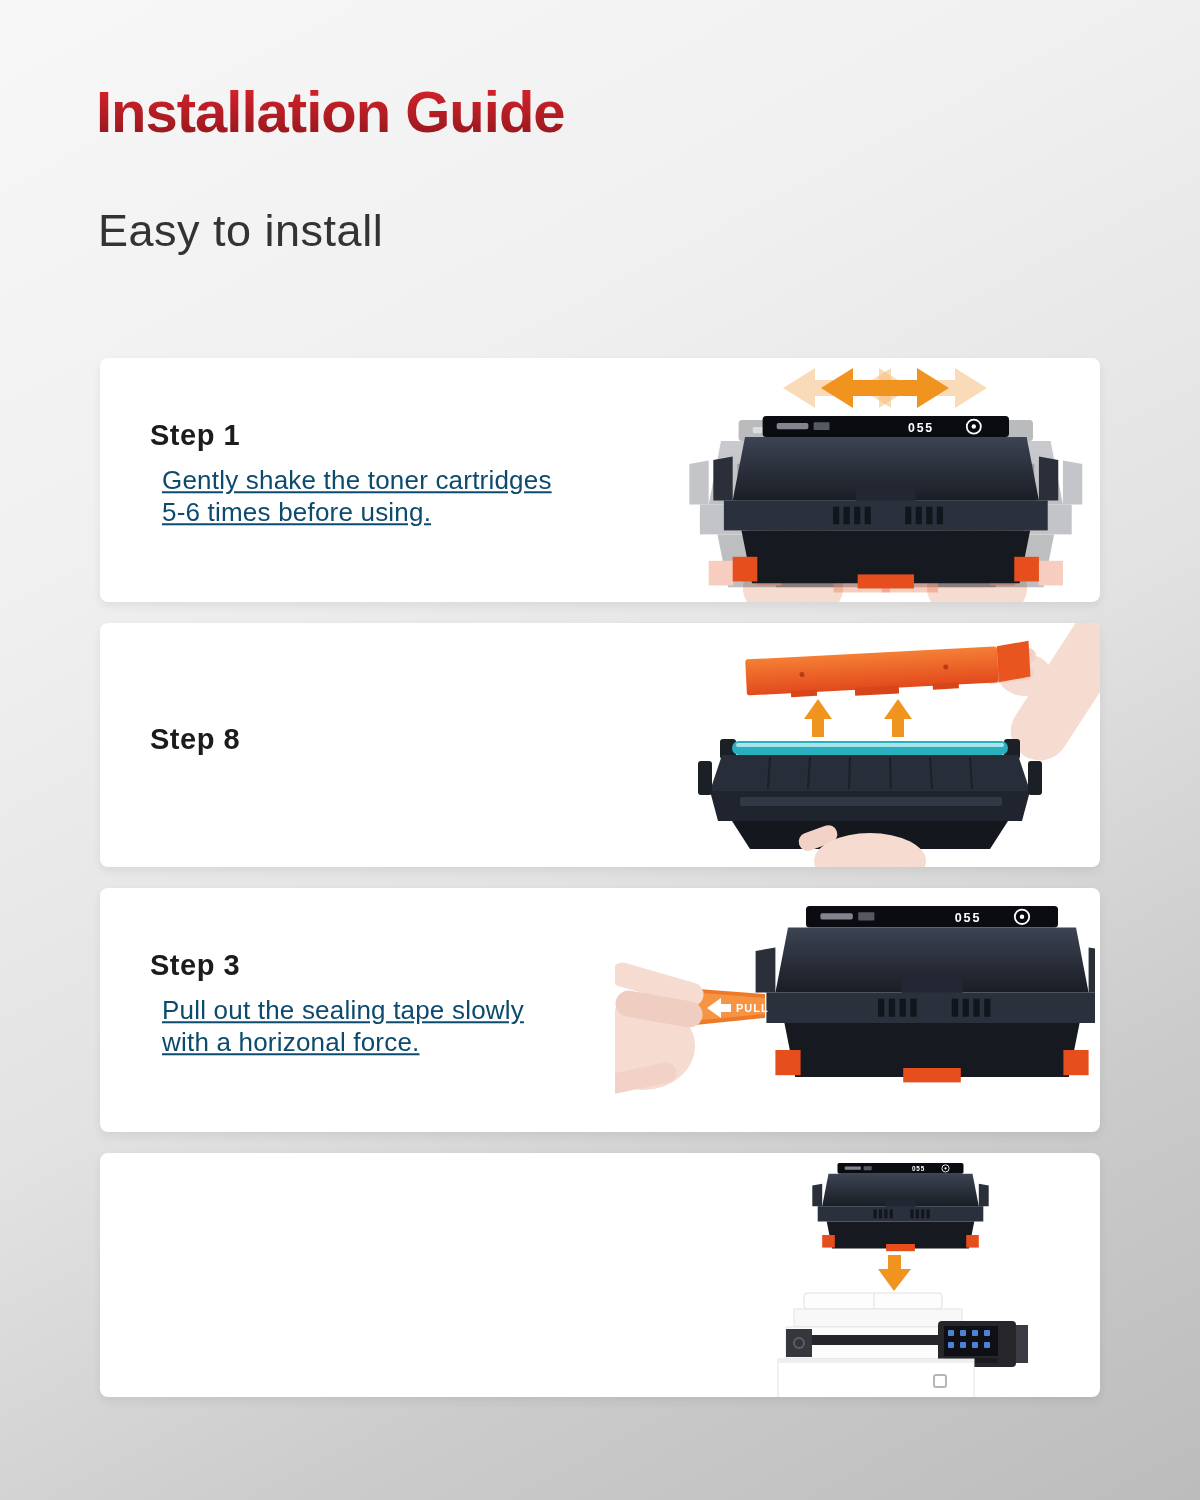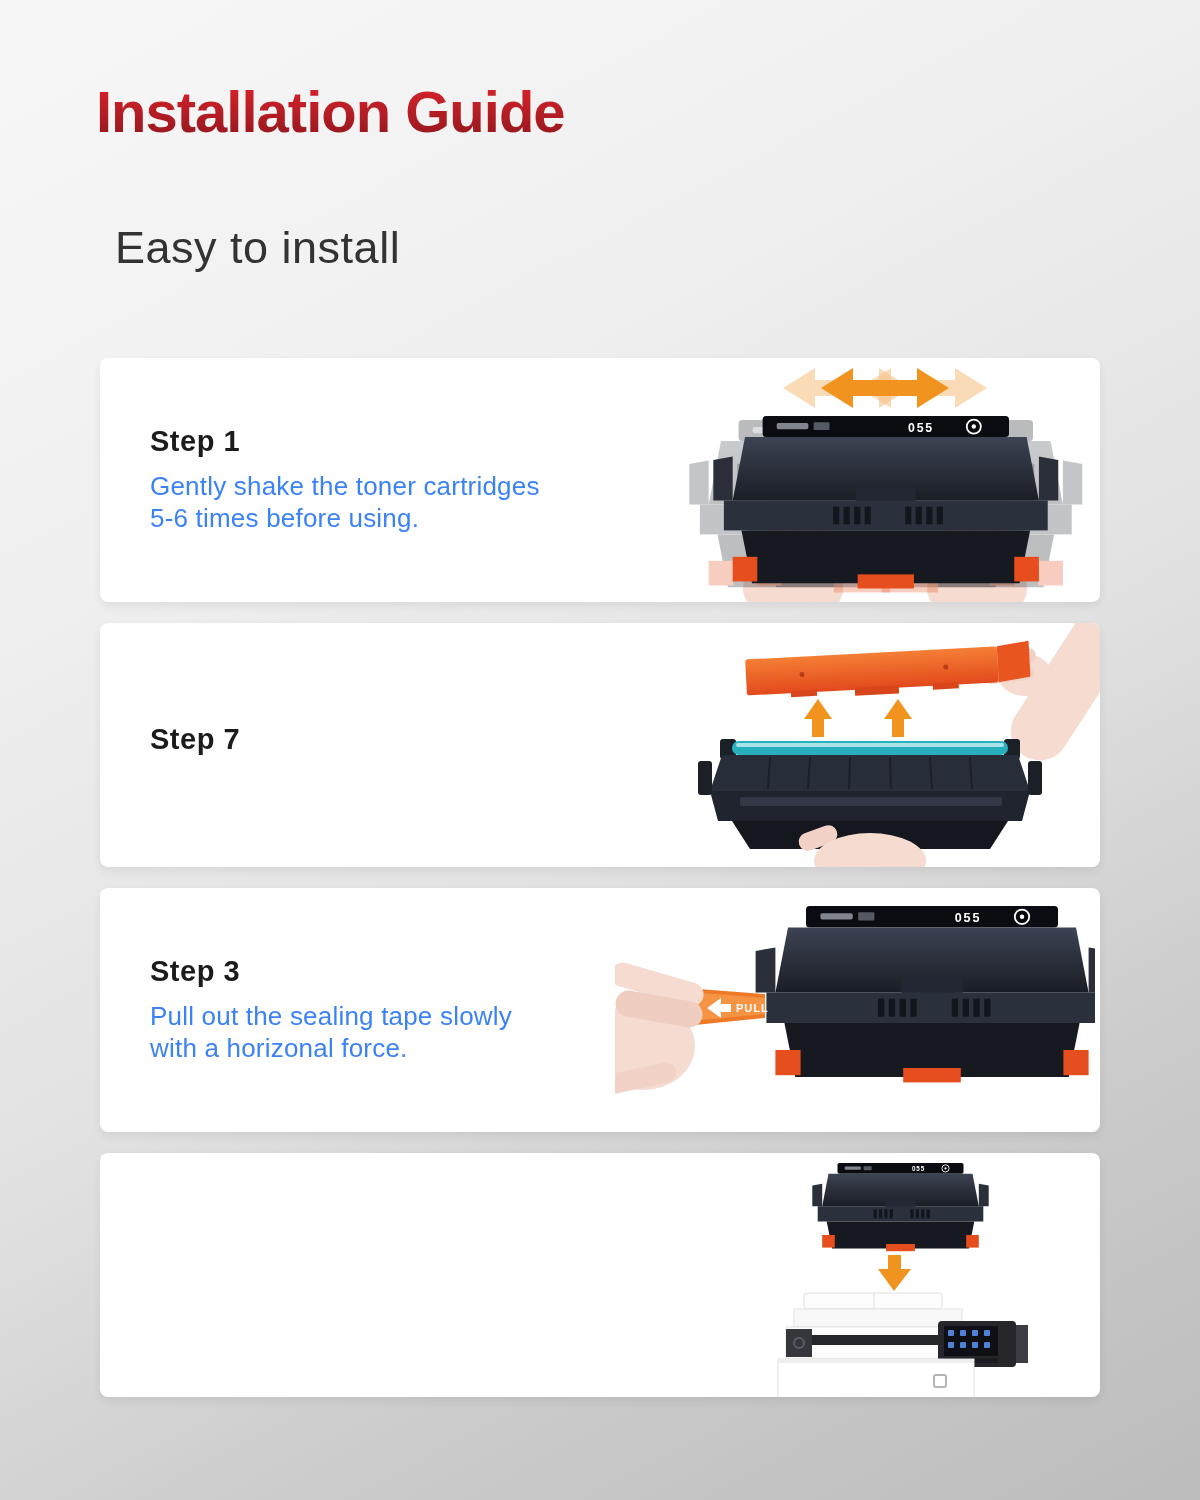--- a/index.html
+++ b/index.html
@@ -8,41 +8,41 @@
     font-family:"Liberation Sans","DejaVu Sans",sans-serif;
     background:linear-gradient(152deg,#f7f7f7 0%,#f0f0f0 28%,#e2e2e2 55%,#cbcbcb 78%,#bcbcbc 100%);
   }
   .page-title{
     position:absolute;left:96px;top:78px;margin:0;
     font-size:58px;font-weight:bold;letter-spacing:-1px;
     background:linear-gradient(180deg,#e2232d 0%,#b21d24 55%,#8d151c 100%);
     -webkit-background-clip:text;background-clip:text;color:transparent;
   }
   .page-subtitle{
-    position:absolute;left:98px;top:205px;margin:17px;
+    position:absolute;left:98px;top:205px;margin:0;
     font-size:45px;font-weight:400;color:#333333;letter-spacing:0.5px;
   }
   .card{
     position:absolute;left:100px;width:1000px;height:244px;
     background:#ffffff;border-radius:8px;overflow:hidden;
     box-shadow:0 4px 10px rgba(0,0,0,0.07);
   }
   .card1{top:358px;}
   .card2{top:623px;}
   .card3{top:888px;}
   .card4{top:1153px;}
   .step-text{
     position:absolute;left:50px;top:50%;transform:translateY(-50%);width:470px;
   }
   .step-label{
     margin:0 0 12px 0;font-size:29px;font-weight:bold;color:#1c1c1c;letter-spacing:0.5px;
   }
   .step-desc{
-    margin:0;font-size:26px;font-weight:400;color:#3b82f6;line-height:1.24;
-    white-space:pre-line;letter-spacing:0.2px;
+    margin:12px;font-size:26px;font-weight:400;color:#0c4a6e;line-height:1.24;
+    white-space:pre-line;letter-spacing:0.2px;text-decoration:underline;
   }
   .fig{position:absolute;}
   .fig1{left:575px;top:4px;}
   .fig2{left:540px;top:0px;}
   .fig3{left:515px;top:8px;}
   .fig4{left:628px;top:2px;}
 </style>
 </head>
 <body>
 
@@ -114,21 +114,21 @@
       </g>
 
       <use href="#cart1body" transform="translate(2,58) scale(0.88)" opacity="0.28"></use>
       <use href="#cart1body" transform="translate(50,58) scale(0.88)" opacity="0.28"></use>
       <use href="#cart1body" transform="translate(26,54) scale(0.88)"></use>
     </svg>
   </section>
 
   <section class="card card2">
     <div class="step-text">
-      <h3 class="step-label">Step 7</h3>
+      <h3 class="step-label">Step 8</h3>
     </div>
     <svg class="fig fig2" width="460" height="244" viewBox="0 0 460 244">
       <g>
         <rect x="402" y="-24" width="58" height="170" rx="29" transform="rotate(33 430 60)" fill="#f5dbd0"></rect>
         <ellipse cx="385" cy="52" rx="27" ry="21" fill="#f5dbd0"></ellipse>
         <rect x="342" y="28" width="54" height="15" rx="7" transform="rotate(-8 369 35)" fill="#f2d2c6"></rect>
         <rect x="344" y="45" width="50" height="14" rx="7" transform="rotate(-6 369 52)" fill="#f2d2c6"></rect>
       </g>
 
       <g transform="rotate(-3 230 50)">

